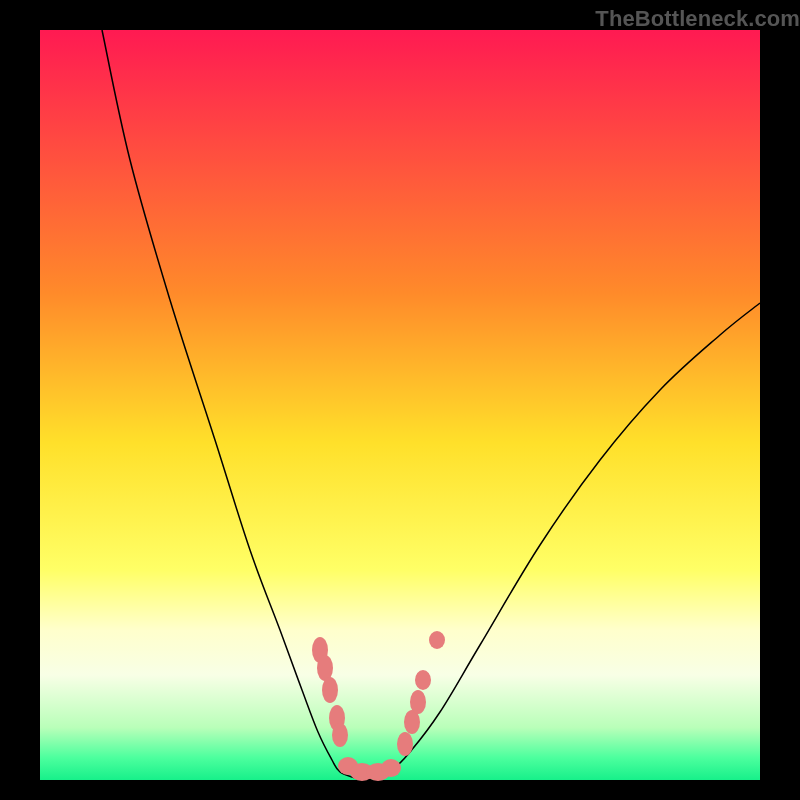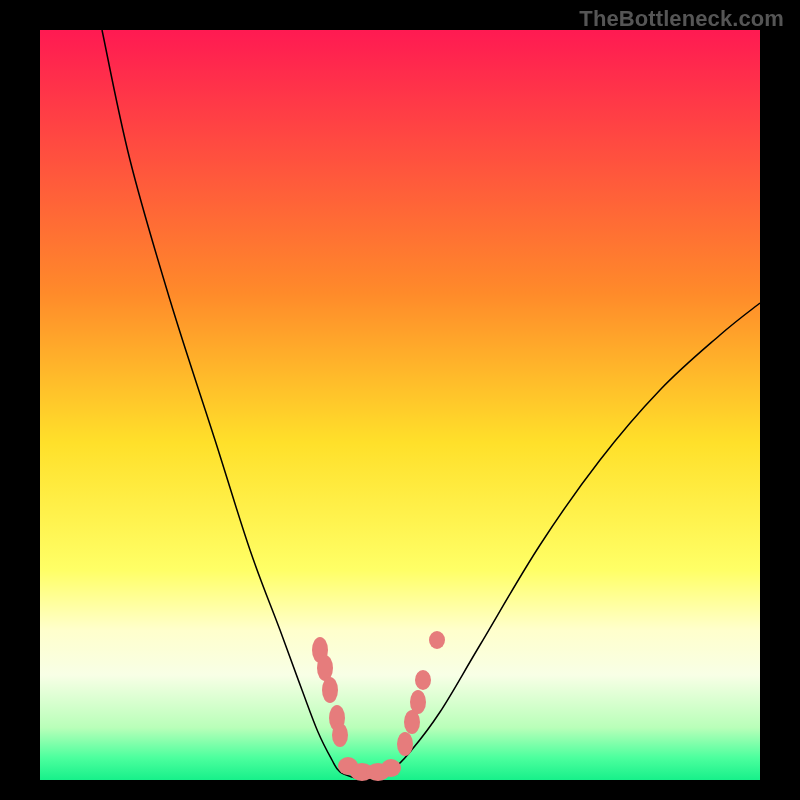--- a/index.html
+++ b/index.html
@@ -13,21 +13,21 @@
   }
   .stage {
     position: relative;
     width: 800px;
     height: 800px;
     background: #000;
   }
   .watermark {
     position: absolute;
     top: 6px;
-    right: 16px;
+    right: 0;
     color: #555;
     font-size: 22px;
     font-weight: 600;
     letter-spacing: 0.1px;
     z-index: 20;
   }
   svg {
     position: absolute;
     left: 0;
     top: 0;

